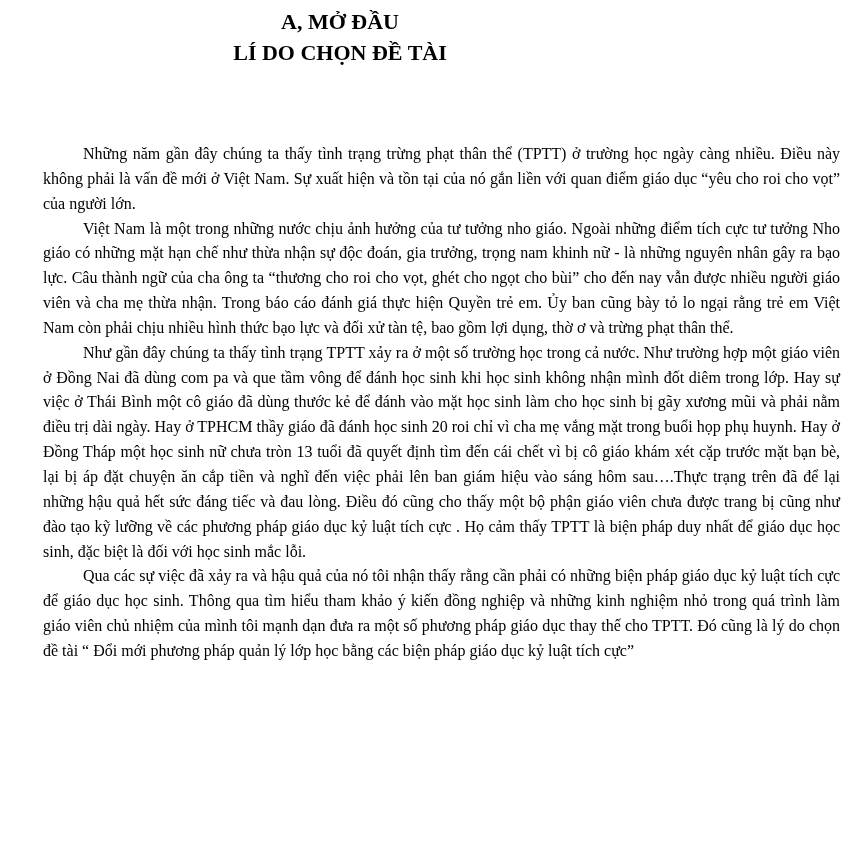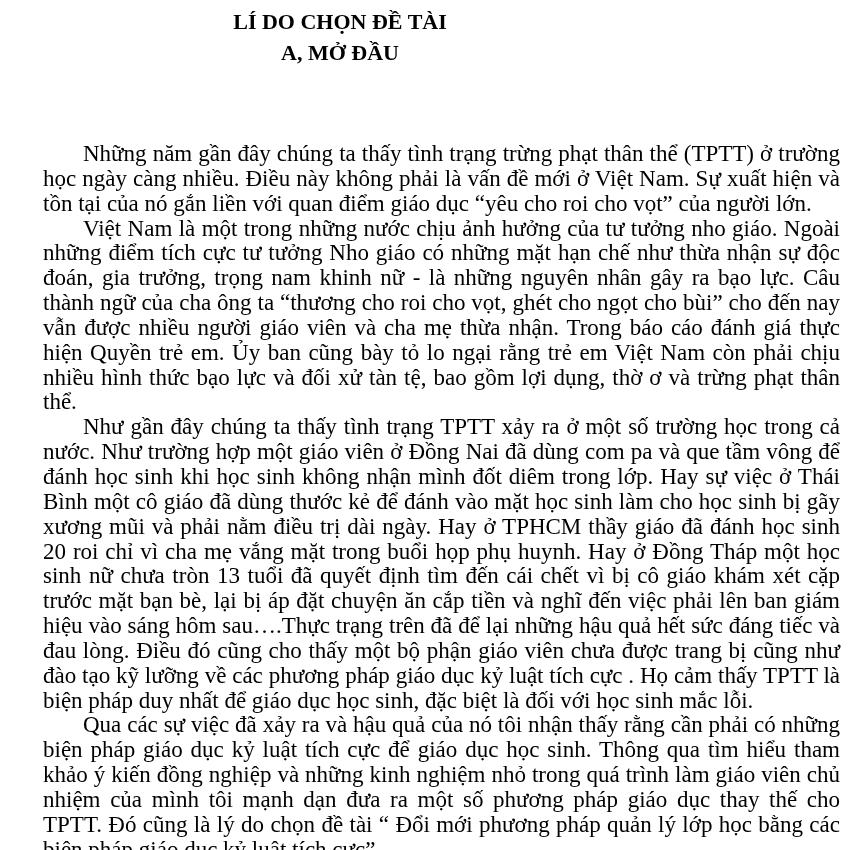--- a/index.html
+++ b/index.html
@@ -28,31 +28,31 @@
   }
   .content {
     margin: 74px 14px 0 43px;
     width: 797px;
   }
   .content p {
     margin: 0;
     padding: 0;
     text-indent: 40px;
     text-align: justify;
-    font-size: 23px;
+    font-size: 16px;
     line-height: 24.85px;
   }
 </style>
 </head>
 <body>
 
 <div class="page">
   <div class="heading">
+    <div>A, MỞ ĐẦU</div>
     <div>LÍ DO CHỌN ĐỀ TÀI</div>
-    <div>A, MỞ ĐẦU</div>
   </div>
   <div class="content">
     <p>Những năm gần đây chúng ta thấy tình trạng trừng phạt thân thể (TPTT) ở trường học ngày càng nhiều. Điều này không phải là vấn đề mới ở Việt Nam. Sự xuất hiện và tồn tại của nó gắn liền với quan điểm giáo dục “yêu cho roi cho vọt” của người lớn.</p>
     <p>Việt Nam là một trong những nước chịu ảnh hưởng của tư tưởng nho giáo. Ngoài những điểm tích cực tư tưởng Nho giáo có những mặt hạn chế như thừa nhận sự độc đoán, gia trưởng, trọng nam khinh nữ - là những nguyên nhân gây ra bạo lực. Câu thành ngữ của cha ông ta “thương cho roi cho vọt, ghét cho ngọt cho bùi” cho đến nay vẫn được nhiều người giáo viên và cha mẹ thừa nhận. Trong báo cáo đánh giá thực hiện Quyền trẻ em. Ủy ban cũng bày tỏ lo ngại rằng trẻ em Việt Nam còn phải chịu nhiều hình thức bạo lực và đối xử tàn tệ, bao gồm lợi dụng, thờ ơ và trừng phạt thân thể.</p>
     <p>Như gần đây chúng ta thấy tình trạng TPTT xảy ra ở một số trường học trong cả nước. Như trường hợp một giáo viên ở Đồng Nai đã dùng com pa và que tầm vông để đánh học sinh khi học sinh không nhận mình đốt diêm trong lớp. Hay sự việc ở Thái Bình một cô giáo đã dùng thước kẻ để đánh vào mặt học sinh làm cho học sinh bị gãy xương mũi và phải nằm điều trị dài ngày. Hay ở TPHCM thầy giáo đã đánh học sinh 20 roi chỉ vì cha mẹ vắng mặt trong buổi họp phụ huynh. Hay ở Đồng Tháp một học sinh nữ chưa tròn 13 tuổi đã quyết định tìm đến cái chết vì bị cô giáo khám xét cặp trước mặt bạn bè, lại bị áp đặt chuyện ăn cắp tiền và nghĩ đến việc phải lên ban giám hiệu vào sáng hôm sau….Thực trạng trên đã để lại những hậu quả hết sức đáng tiếc và đau lòng. Điều đó cũng cho thấy một bộ phận giáo viên chưa được trang bị cũng như đào tạo kỹ lưỡng về các phương pháp giáo dục kỷ luật tích cực . Họ cảm thấy TPTT là biện pháp duy nhất để giáo dục học sinh, đặc biệt là đối với học sinh mắc lỗi.</p>
     <p>Qua các sự việc đã xảy ra và hậu quả của nó tôi nhận thấy rằng cần phải có những biện pháp giáo dục kỷ luật tích cực để giáo dục học sinh. Thông qua tìm hiểu tham khảo ý kiến đồng nghiệp và những kinh nghiệm nhỏ trong quá trình làm giáo viên chủ nhiệm của mình tôi mạnh dạn đưa ra một số phương pháp giáo dục thay thế cho TPTT. Đó cũng là lý do chọn đề tài “ Đổi mới phương pháp quản lý lớp học bằng các biện pháp giáo dục kỷ luật tích cực”</p>
   </div>
 </div>
 
 </body></html>

